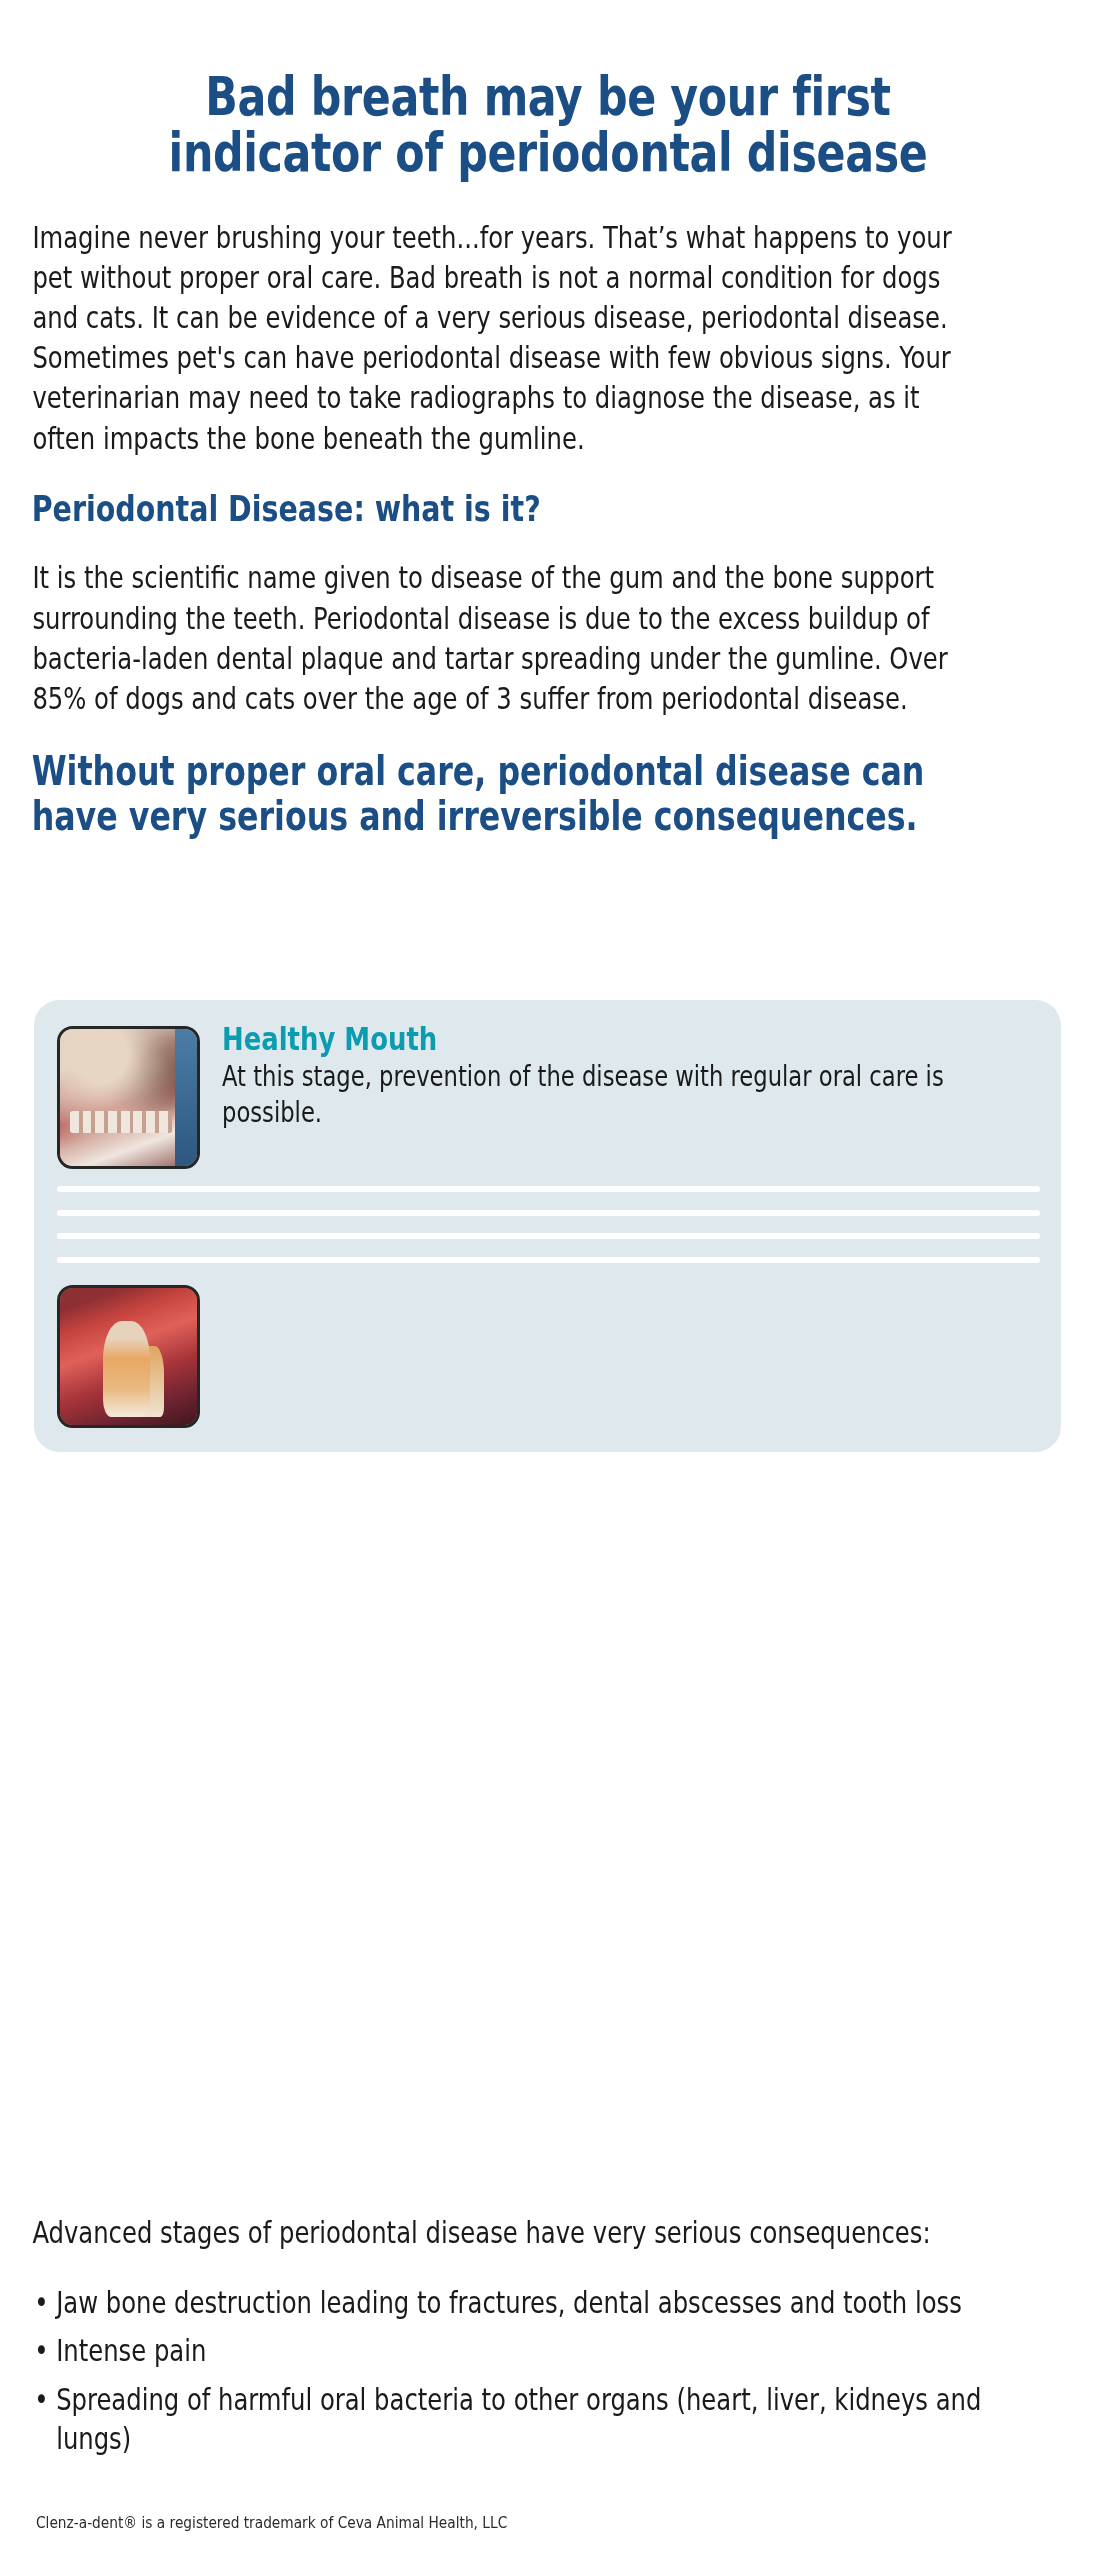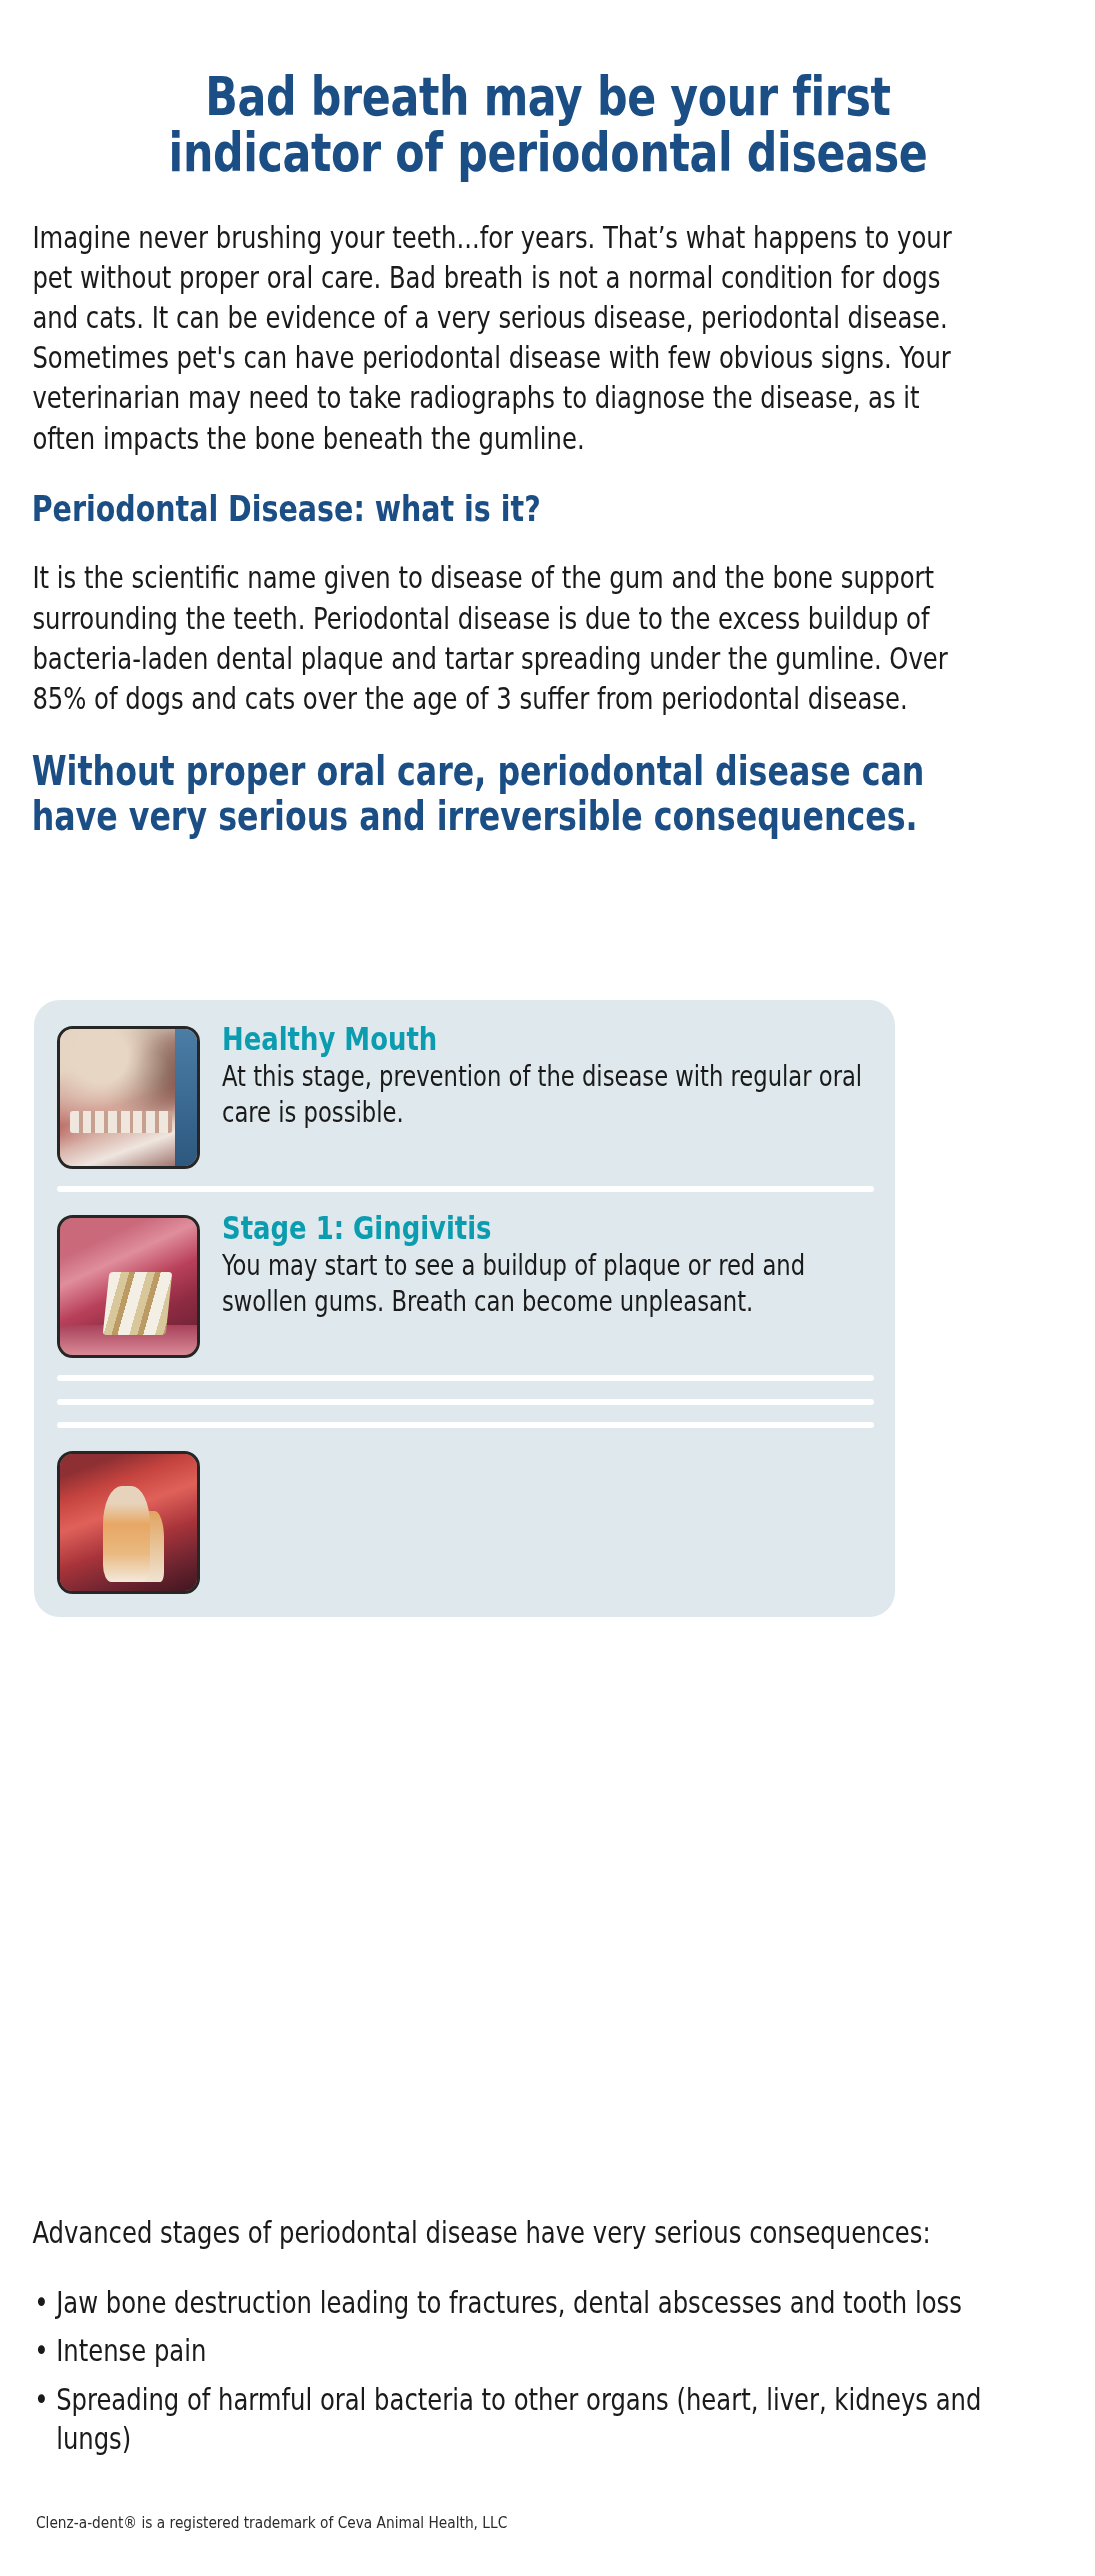--- a/index.html
+++ b/index.html
@@ -77,21 +77,21 @@
     width: 1223px;
     box-sizing: border-box;
   }
   .callout .cline { display: block; white-space: nowrap; }
 
   
   .stages-panel {
     position: absolute;
     left: 34px;
     top: 964px;
-    width: 861px;
+    width: 1027px;
     background: #dfe9ed;
     border-radius: 25.4px;
     padding: 19.6px 0 23.5px 0;
     box-sizing: border-box;
   }
   .stage-row {
     display: flex;
     align-items: flex-start;
     padding: 0 21.5px 0 22.5px;
     box-sizing: border-box;
@@ -261,29 +261,20 @@
           <span class="ph p0"></span>
         </div>
       <div class="stage-text">
         <div class="stage-title">Healthy Mouth</div>
         <div class="stage-desc">At this stage, prevention of the disease with regular oral care is possible.</div>
       </div>
     </div>
 
     <div class="divider"></div>
 
-    <div class="stage-row">
-      <div class="stage-photo">
-          <span class="ph p1"></span>
-        </div>
-      <div class="stage-text">
-        <div class="stage-title">Stage 1: Gingivitis</div>
-        <div class="stage-desc">You may start to see a buildup of plaque or red and swollen gums. Breath can become unpleasant.</div>
-      </div>
-    </div>
 
     <div class="divider"></div>
 
 
     <div class="divider"></div>
 
 
     <div class="divider"></div>
 
     <div class="stage-row">

